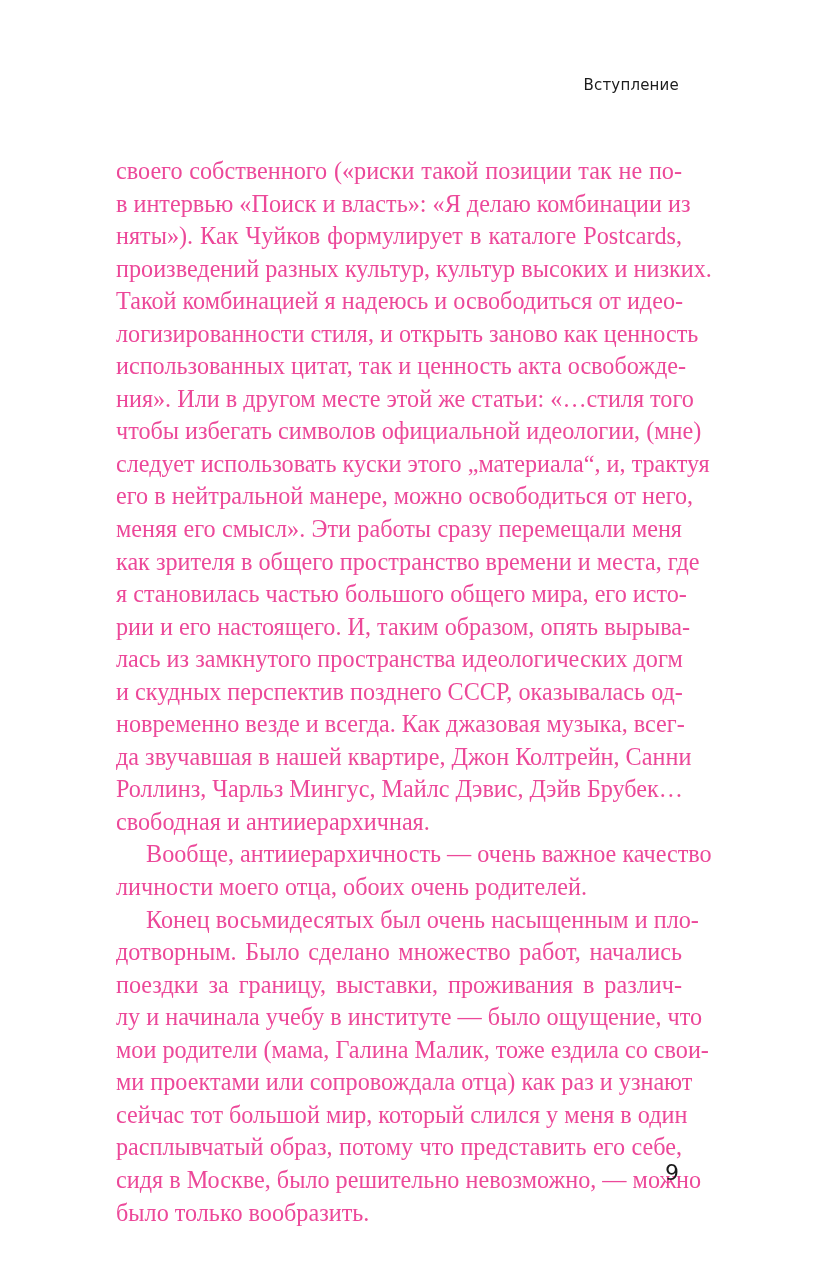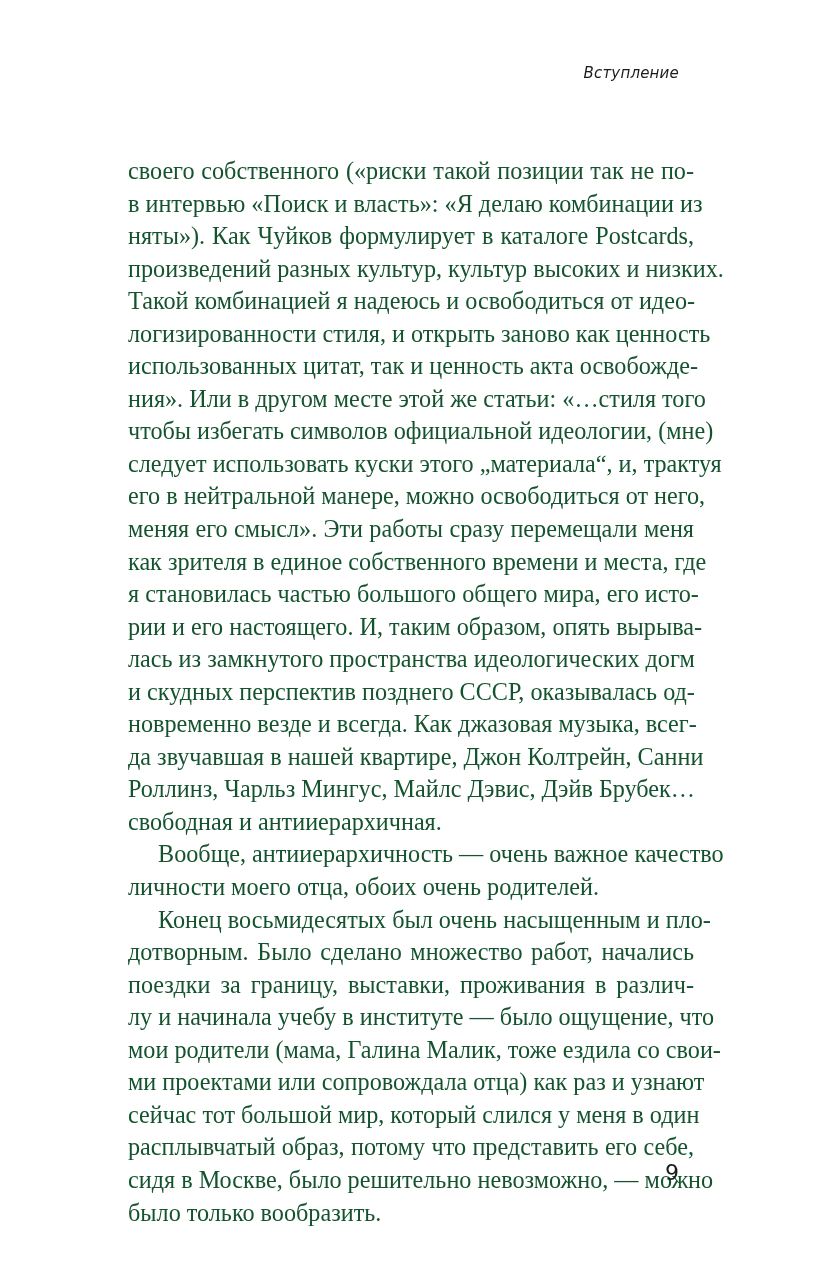--- a/index.html
+++ b/index.html
@@ -9,37 +9,36 @@
   }
   body {
     width: 827px;
     height: 1276px;
     position: relative;
     overflow: hidden;
     color: #1a1a1a;
   }
   .running-head {
     position: absolute;
-    top: 64px;
+    top: 76px;
     right: 148px;
     font-family: "DejaVu Sans", "Liberation Sans", sans-serif;
     font-size: 15px;
     letter-spacing: 0.2px;
     color: #1c1c1c;
-    font-style: italic;
   }
   .text-block {
     position: absolute;
     top: 155px;
-    left: 128px;
+    left: 116px;
     width: 566px;
     font-family: "Liberation Serif", "DejaVu Serif", serif;
     font-size: 24.2px;
     line-height: 32.55px;
-    color: #14532d;
+    color: #ec4899;
   }
   .line {
     display: block;
     white-space: nowrap;
     text-align: justify;
     text-align-last: justify;
     height: 32.55px;
   }
   .line.last {
     text-align-last: left;
@@ -69,21 +68,21 @@
     <span class="line">няты»). Как Чуйков формулирует в каталоге Postcards,</span>
     <span class="line">произведений разных культур, культур высоких и низких.</span>
     <span class="line">Такой комбинацией я надеюсь и освободиться от идео-</span>
     <span class="line">логизированности стиля, и открыть заново как ценность</span>
     <span class="line">использованных цитат, так и ценность акта освобожде-</span>
     <span class="line">ния». Или в другом месте этой же статьи: «…стиля того</span>
     <span class="line">чтобы избегать символов официальной идеологии, (мне)</span>
     <span class="line">следует использовать куски этого „материала“, и, трактуя</span>
     <span class="line">его в нейтральной манере, можно освободиться от него,</span>
     <span class="line">меняя его смысл». Эти работы сразу перемещали меня</span>
-    <span class="line">как зрителя в единое собственного времени и места, где</span>
+    <span class="line">как зрителя в общего пространство времени и места, где</span>
     <span class="line">я становилась частью большого общего мира, его исто-</span>
     <span class="line">рии и его настоящего. И, таким образом, опять вырыва-</span>
     <span class="line">лась из замкнутого пространства идеологических догм</span>
     <span class="line">и скудных перспектив позднего СССР, оказывалась од-</span>
     <span class="line">новременно везде и всегда. Как джазовая музыка, всег-</span>
     <span class="line">да звучавшая в нашей квартире, Джон Колтрейн, Санни</span>
     <span class="line">Роллинз, Чарльз Мингус, Майлс Дэвис, Дэйв Брубек…</span>
     <span class="line last">свободная и антииерархичная.</span>
   </div>
 

